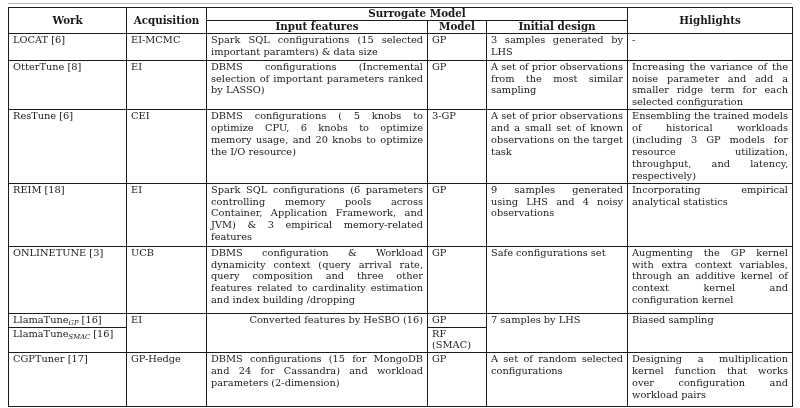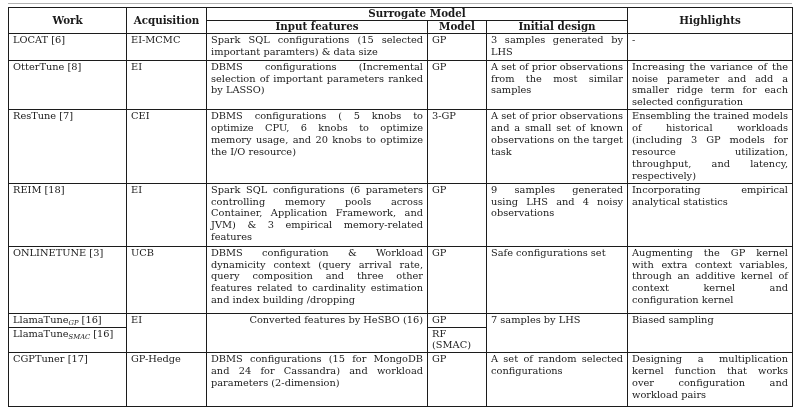--- a/index.html
+++ b/index.html
@@ -85,26 +85,26 @@
       <td>GP</td>
       <td class="just">3 samples generated by LHS</td>
       <td class="just">-</td>
     </tr>
 
     <tr style="height:48px">
       <td>OtterTune [8]</td>
       <td>EI</td>
       <td class="just">DBMS configurations (Incremental selection of important parameters ranked by LASSO)</td>
       <td>GP</td>
-      <td class="just">A set of prior observations from the most similar samples</td>
+      <td class="just">A set of prior observations from the most similar sampling</td>
       <td class="just">Increasing the variance of the noise parameter and add a smaller ridge term for each selected configuration</td>
     </tr>
 
     <tr style="height:69px">
-      <td>ResTune [7]</td>
+      <td>ResTune [6]</td>
       <td>CEI</td>
       <td class="just">DBMS configurations ( 5 knobs to optimize CPU, 6 knobs to optimize memory usage, and 20 knobs to optimize the I/O resource)</td>
       <td>3-GP</td>
       <td class="just">A set of prior observations and a small set of known observations on the target task</td>
       <td class="just">Ensembling the trained models of historical workloads (including 3 GP models for resource utilization, throughput, and latency, respectively)</td>
     </tr>
 
     <tr style="height:63px">
       <td>REIM [18]</td>
       <td>EI</td>

